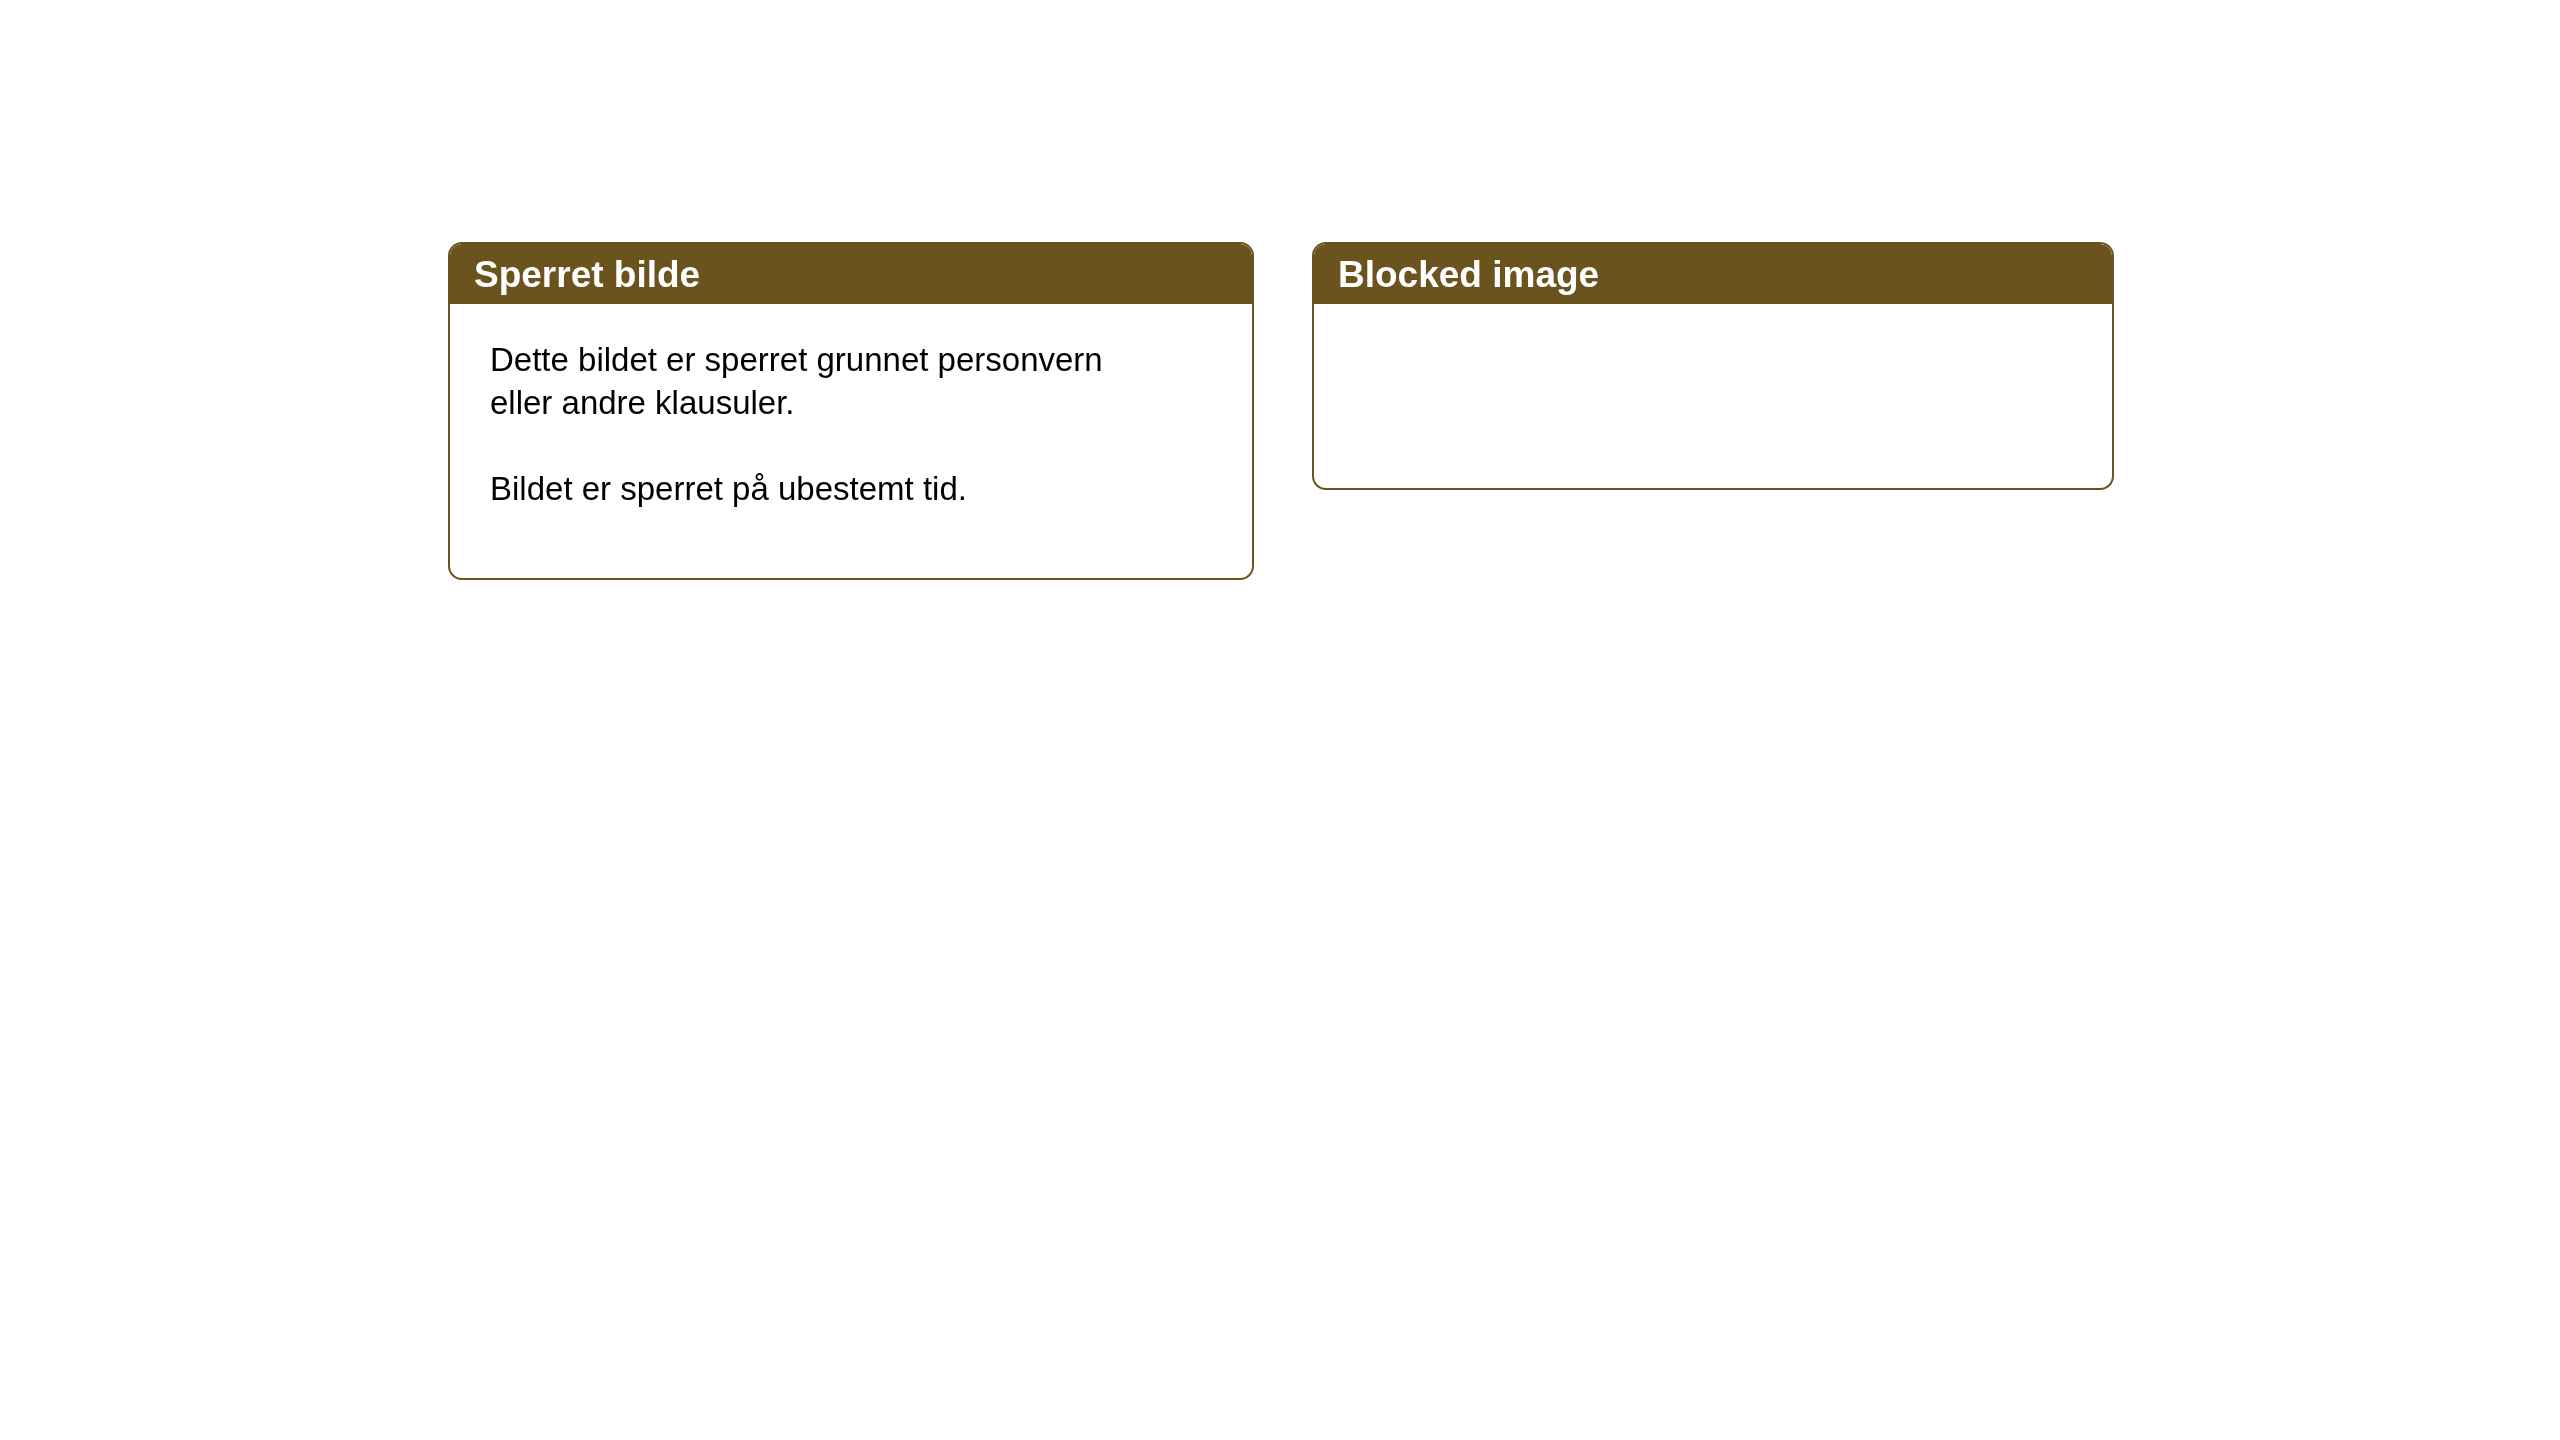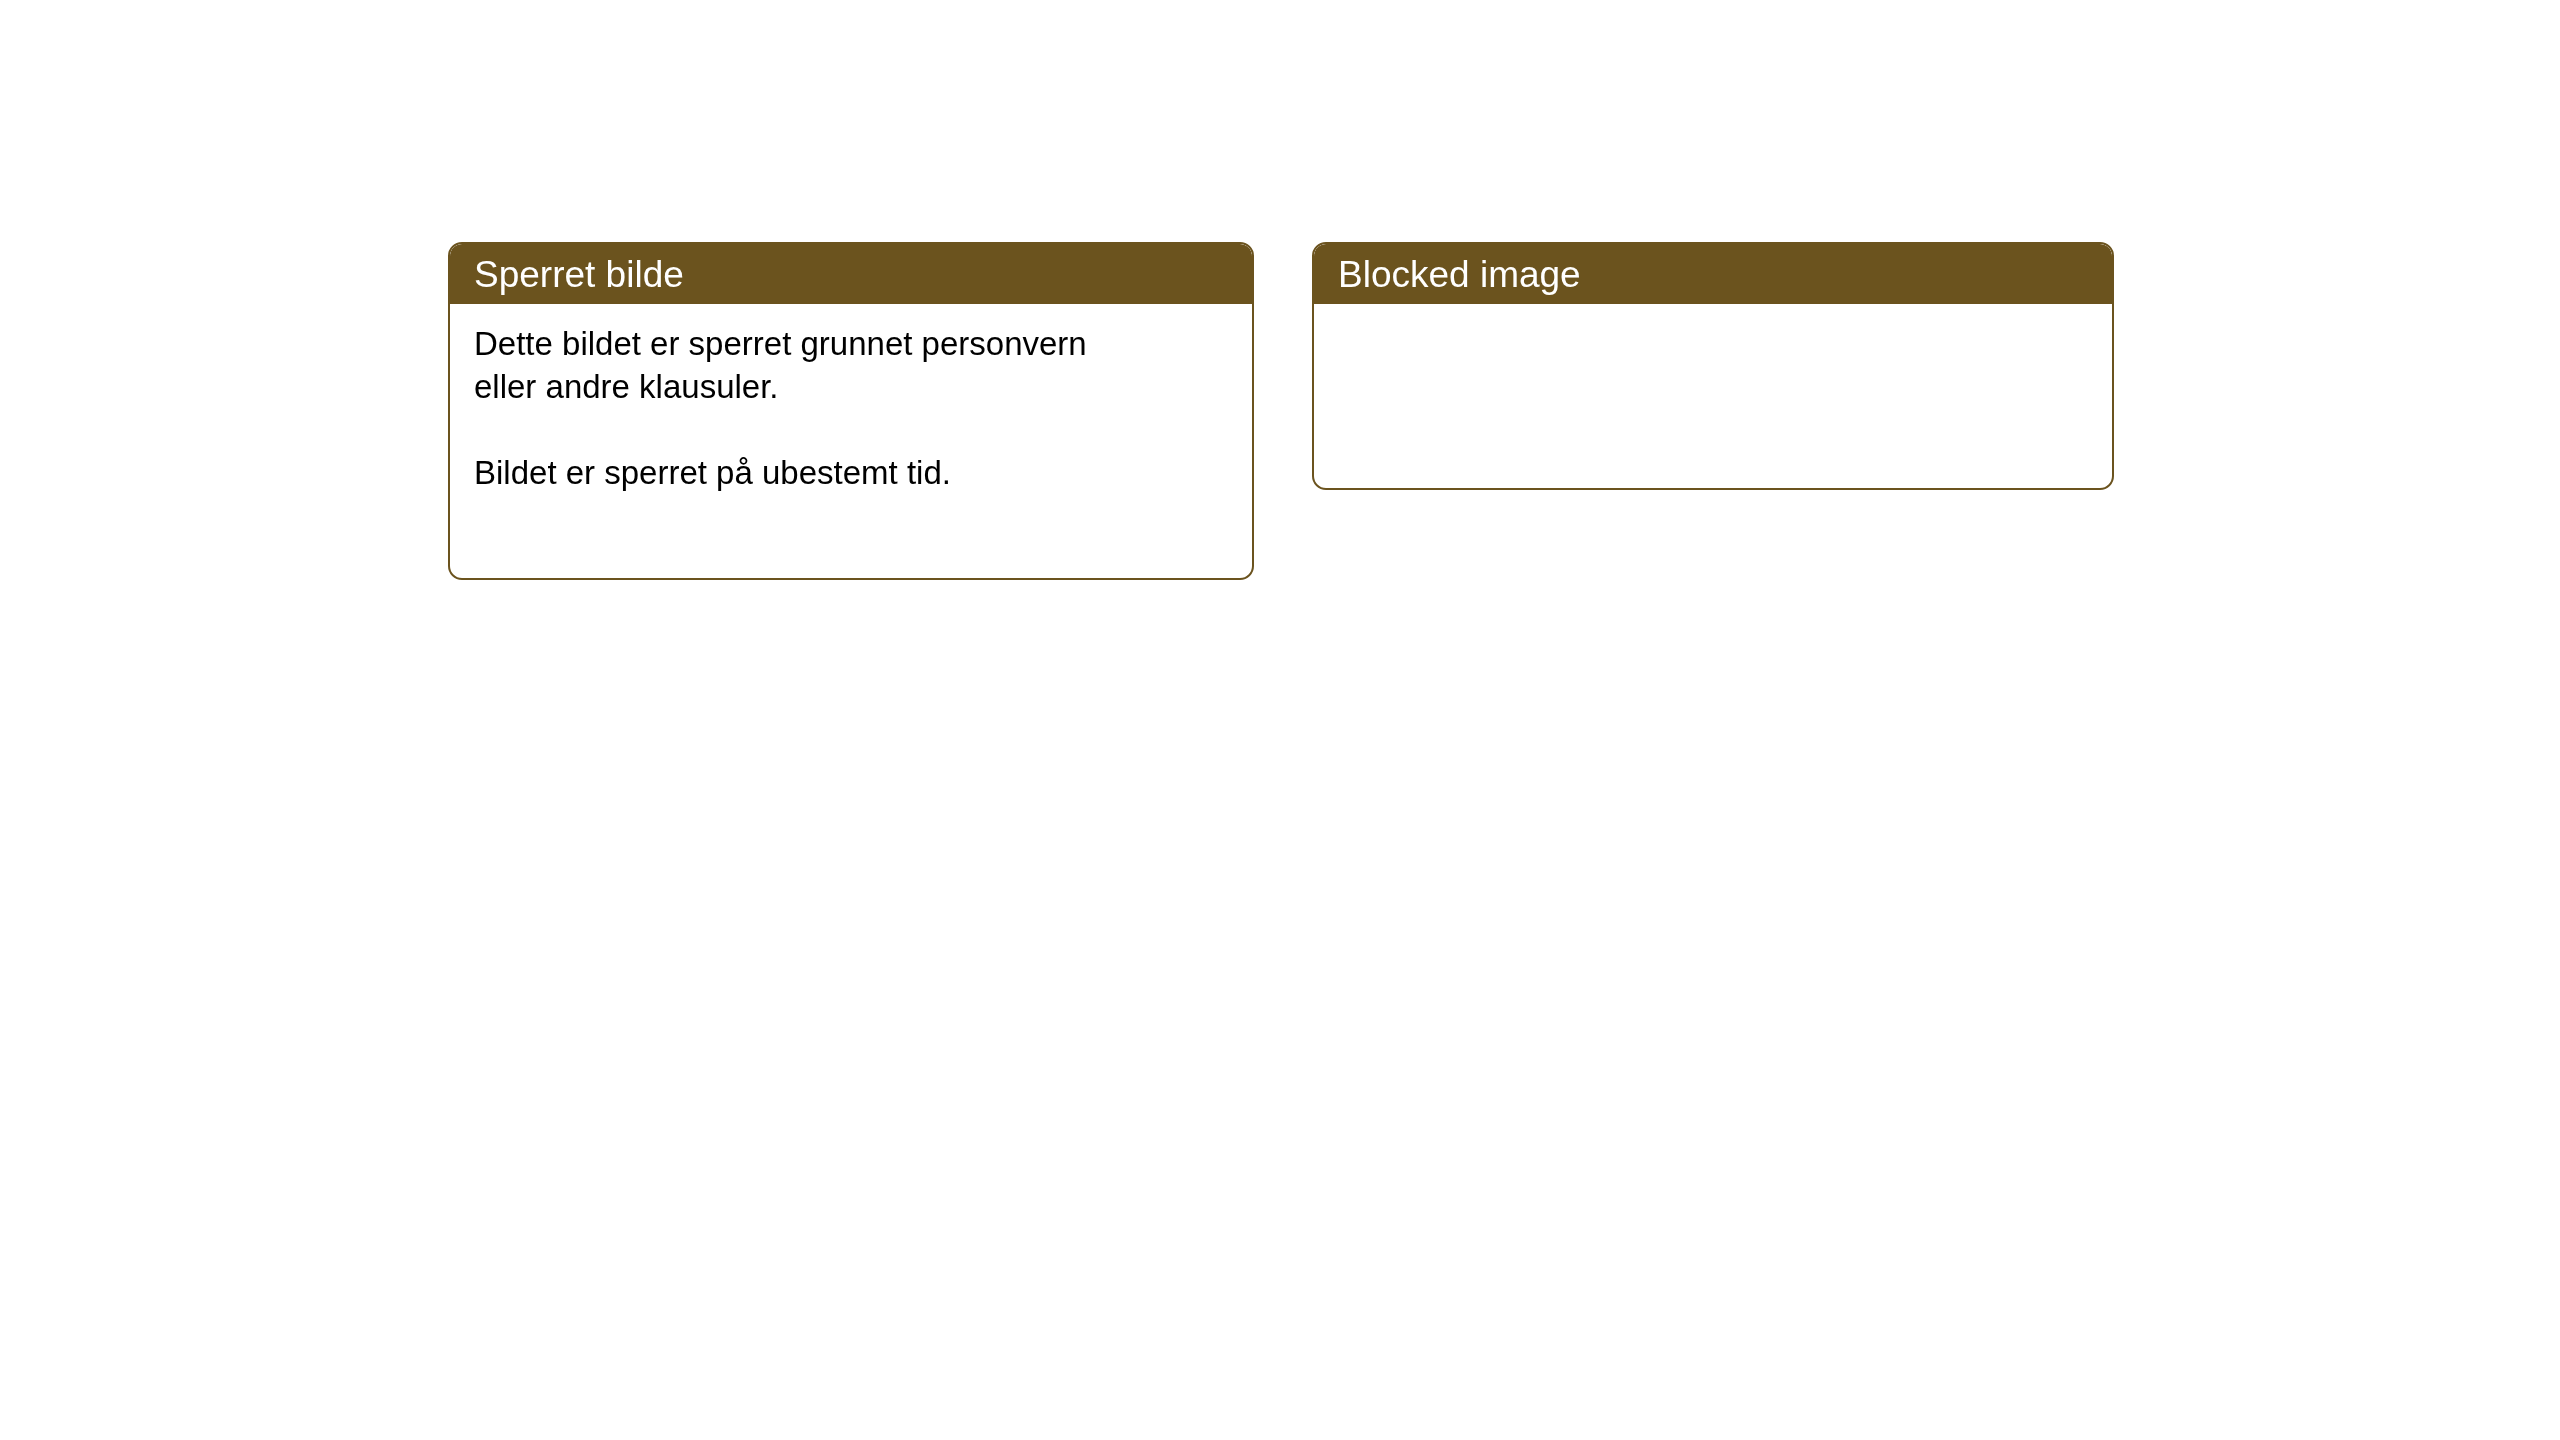--- a/index.html
+++ b/index.html
@@ -55,39 +55,39 @@
     display: flex;
     align-items: center;
     padding: 0 0 0 24px;
     box-sizing: border-box;
     border-top-left-radius: 12px;
     border-top-right-radius: 12px;
   }
 
   .card-header-title {
     font-size: 37px;
-    font-weight: 400;
+    font-weight: 700;
     line-height: 1;
     letter-spacing: 0px;
     color: #ffffff;
     white-space: nowrap;
     text-align: right;
   }
 
   .card-body {
     padding: 18px 26px 0 24px;
     box-sizing: border-box;
     background: #ffffff;
   }
 
   .card-paragraph {
     font-size: 33px;
     line-height: 43px;
     color: #000000;
-    margin: 0;
+    margin: 16px;
     white-space: pre-line;
   }
 
   .card-paragraph + .card-paragraph {
     margin-top: 43px;
   }
 </style>
 </head>
 <body>
 

